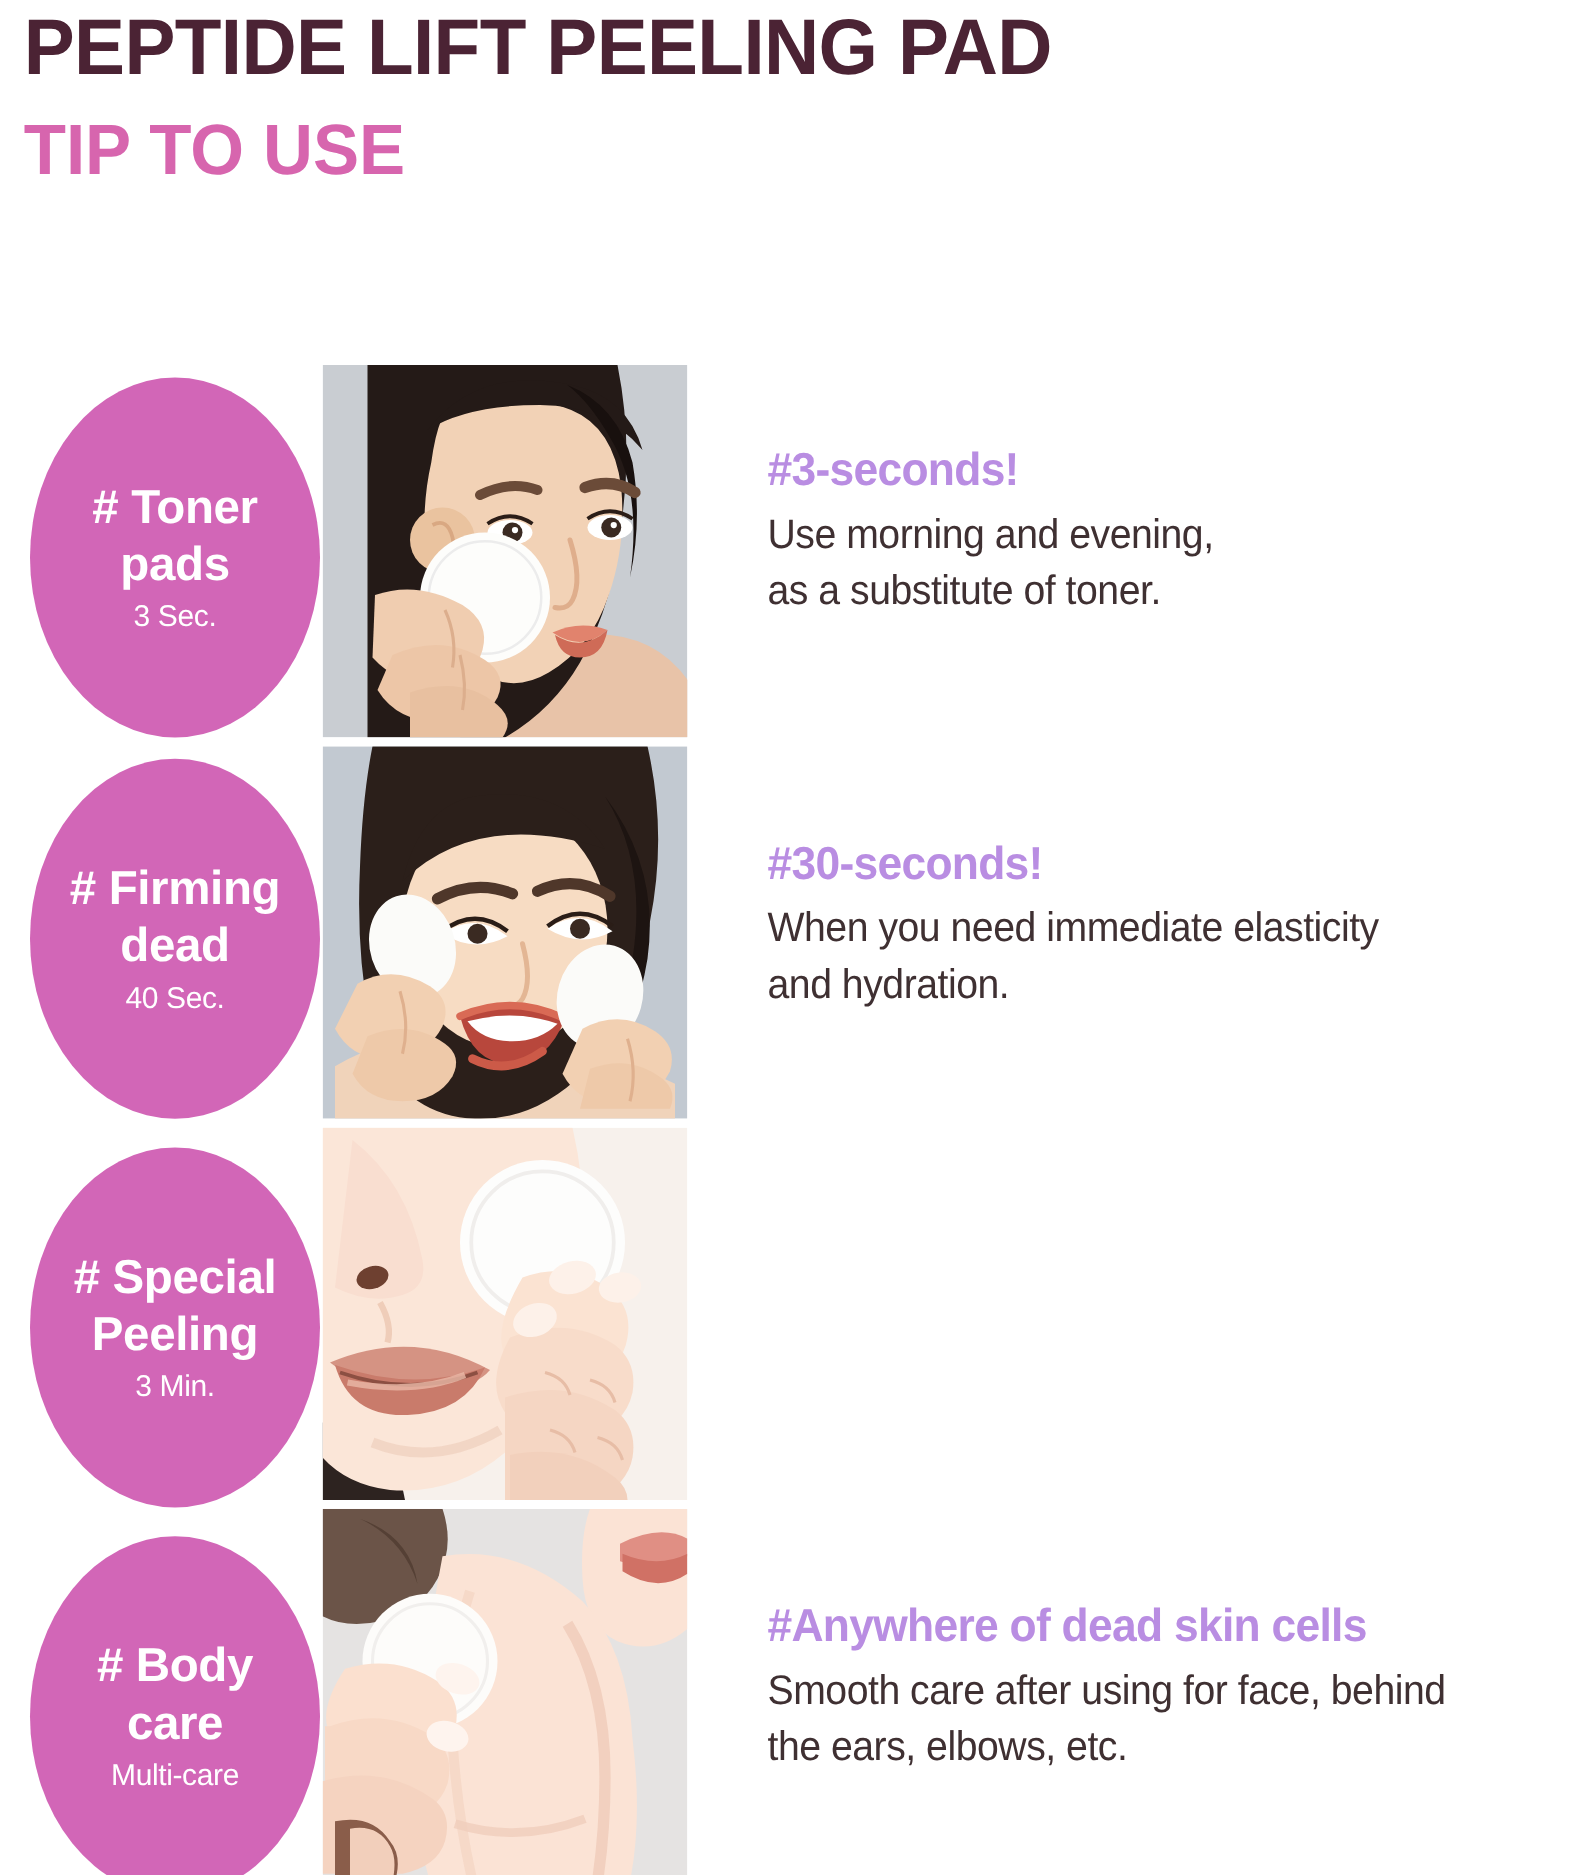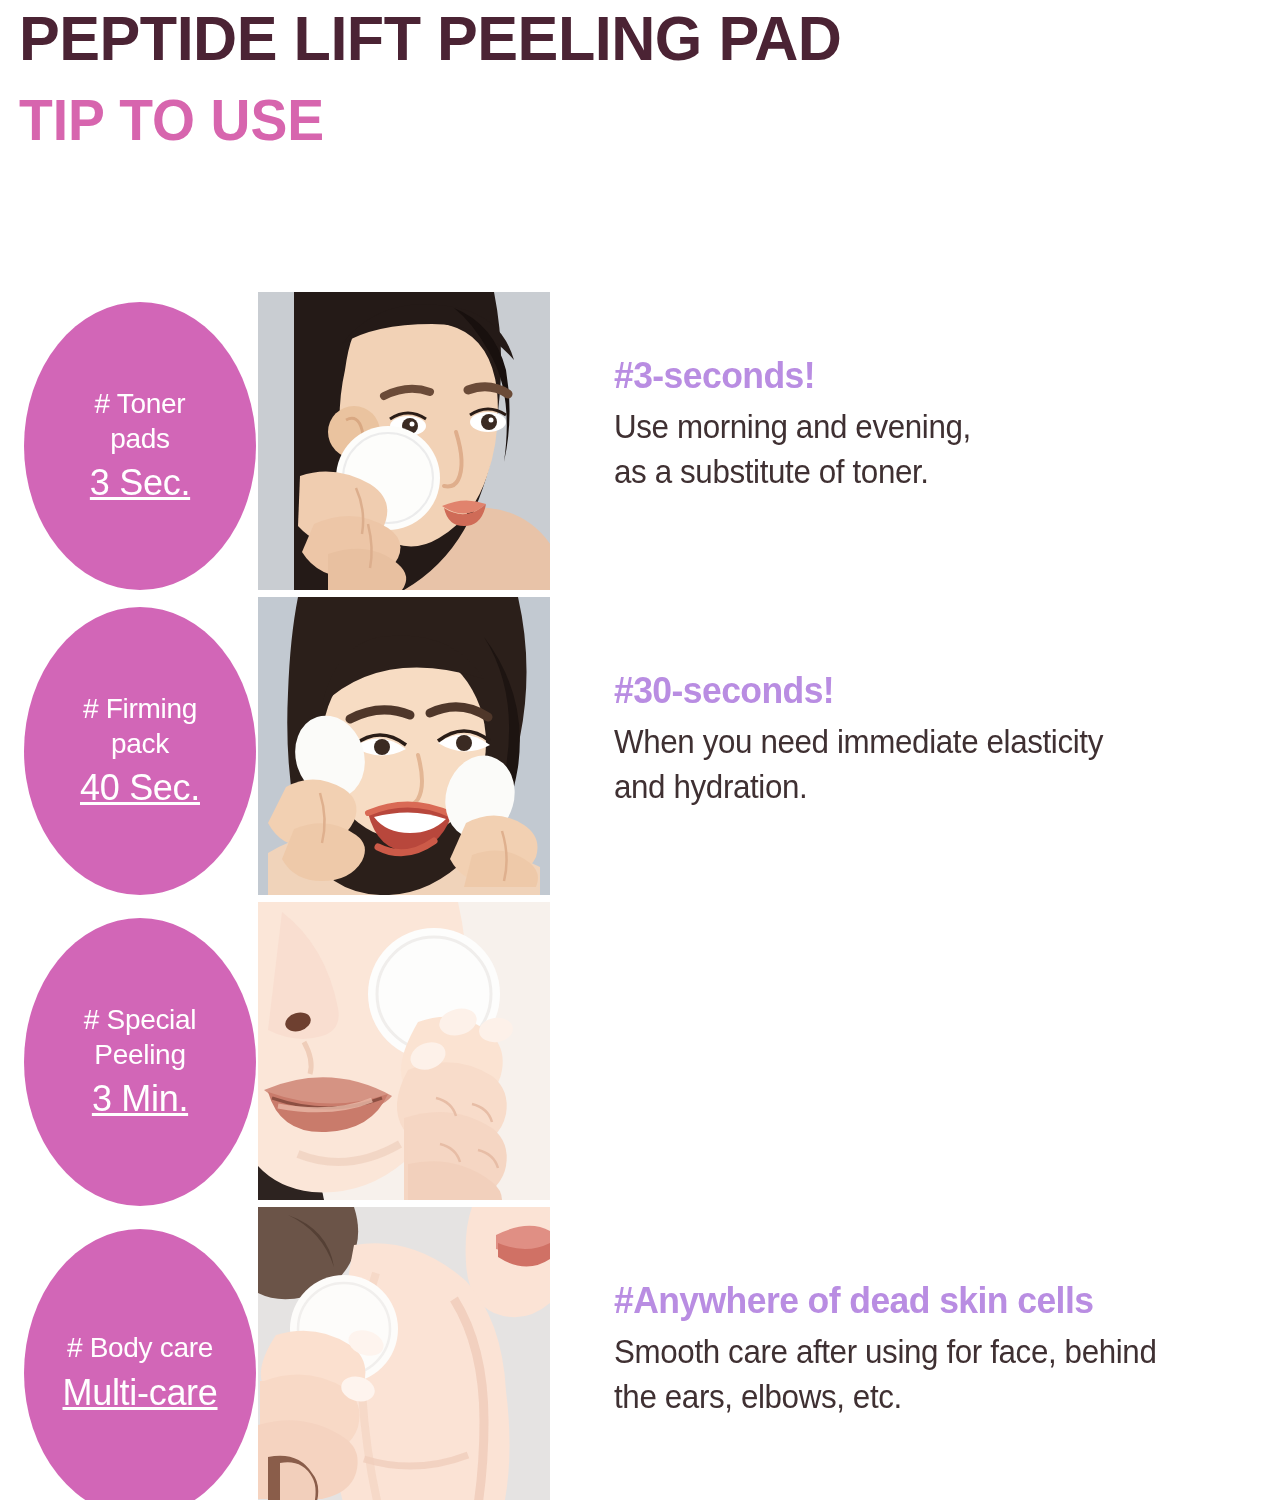--- a/index.html
+++ b/index.html
@@ -68,33 +68,32 @@
     flex-direction: column;
     justify-content: center;
     align-items: center;
     color: #ffffff;
     text-align: center;
     z-index: 2;
     box-sizing: border-box;
     padding: 0 12px;
   }
   .badge-title {
-    font-size: 28px;
-    font-weight: normal;
+    font-size: 38px;
+    font-weight: bold;
     line-height: 1.22;
     letter-spacing: -0.3px;
     white-space: pre-line;
   }
   .badge-sub {
-    font-size: 36px;
+    font-size: 24px;
     font-weight: normal;
     line-height: 1.25;
     margin-top: 4px;
     letter-spacing: -0.3px;
-    text-decoration: underline;
   }
 
   
   .row-1 .badge { top: 10px; }
   .row-2 .badge { top: 10px; }
   .row-3 .badge { top: 16px; }
   .row-4 .badge { top: 22px; }
 
   
   .photo {
@@ -203,21 +202,21 @@
     <div class="copy">
       <div class="copy-head">#3-seconds!</div>
       <div class="copy-line">Use morning and evening,</div>
       <div class="copy-line">as a substitute of toner.</div>
     </div>
   </div>
 
   <div class="row row-2">
     <div class="badge">
       <div class="badge-title"># Firming
-pack</div>
+dead</div>
       <div class="badge-sub">40 Sec.</div>
     </div>
     <div class="photo">
       <svg viewBox="0 0 292 298" preserveAspectRatio="none">
         <rect width="292" height="298" fill="#c2c9d1"></rect>
 
         <path d="M10 256 q50 -30 120 -26 q80 4 152 40 v28 H10 z" fill="#f0d3ba"></path>
 
         <path d="M40 0 h220 q16 70 2 140 q-12 80 -52 120 q-40 40 -88 38 q-52 -2 -78 -52 Q26 180 30 96 q2 -56 10 -96 z" fill="#2b1f1a"></path>
         <path d="M226 40 q34 54 22 130 q-8 60 -36 96 q36 -24 48 -96 q10 -72 -34 -130 z" fill="#1d1411"></path>

